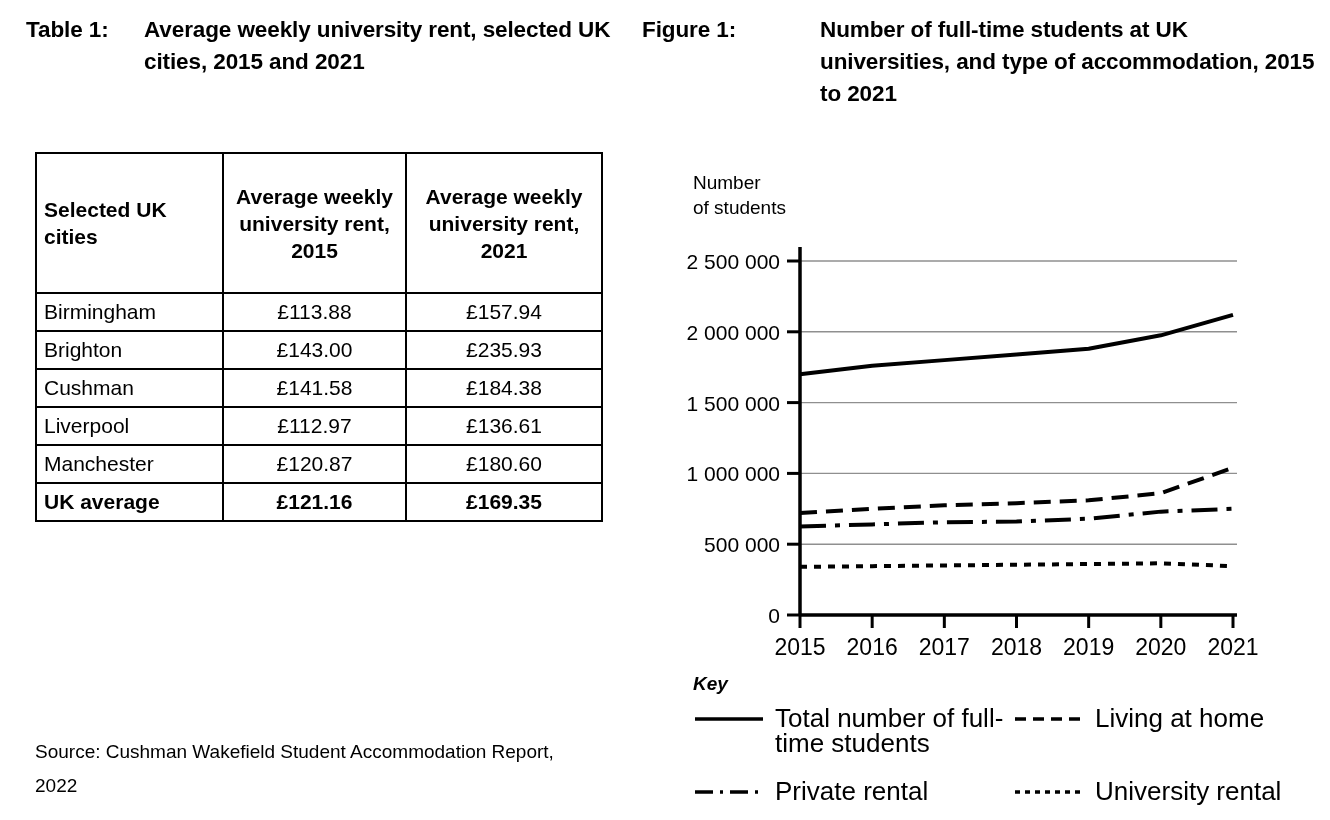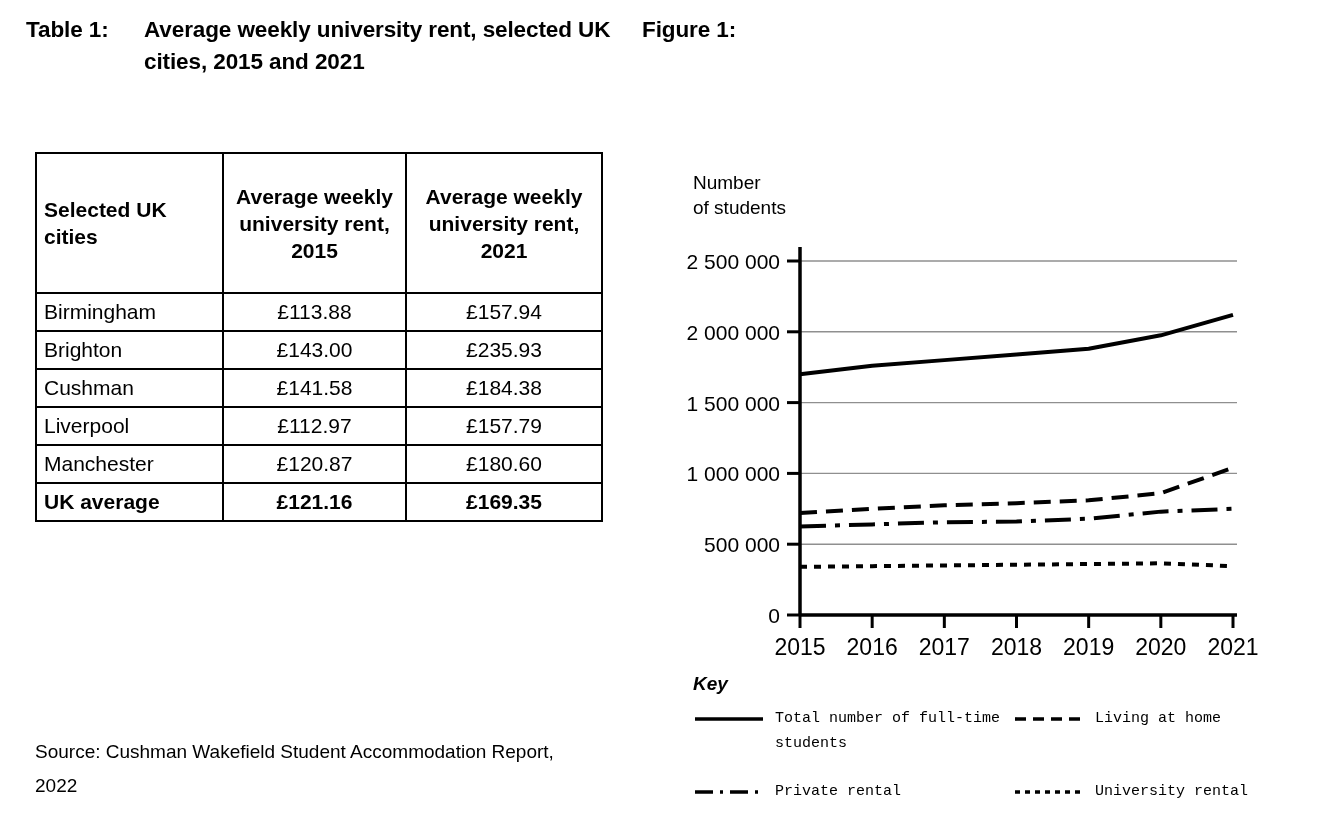--- a/index.html
+++ b/index.html
@@ -180,24 +180,23 @@
     align-items: flex-start;
   }
   .key-item .swatch {
     flex: 0 0 auto;
     width: 72px;
     height: 22px;
     margin-right: 10px;
     margin-top: 2px;
   }
   .key-item .key-label {
-    font-size: 15px;
+    font-size: 26px;
     line-height: 25px;
     white-space: pre-line;
-    font-family: Liberation Mono, monospace;
   }
   #key-total        { left: 0px;   top: 0px;  width: 320px; }
   #key-home         { left: 320px; top: 0px;  width: 300px; }
   #key-private      { left: 0px;   top: 73px; width: 320px; }
   #key-university   { left: 320px; top: 73px; width: 300px; }
 </style>
 </head>
 <body>
 
 <div class="page">
@@ -234,21 +233,21 @@
           <td class="val">£235.93</td>
         </tr>
         <tr>
           <td class="city">Cushman</td>
           <td class="val">£141.58</td>
           <td class="val">£184.38</td>
         </tr>
         <tr>
           <td class="city">Liverpool</td>
           <td class="val">£112.97</td>
-          <td class="val">£157.79</td>
+          <td class="val">£136.61</td>
         </tr>
         <tr>
           <td class="city">Manchester</td>
           <td class="val">£120.87</td>
           <td class="val">£180.60</td>
         </tr>
         <tr class="total-row">
           <td class="city">UK average</td>
           <td class="val">£121.16</td>
           <td class="val">£169.35</td>
@@ -256,20 +255,21 @@
       </tbody>
     </table>
 
     <div class="source-note">Source: Cushman Wakefield Student Accommodation Report, 2022</div>
   </div>
 
   <div class="col-right">
 
     <div class="caption" id="figure-caption">
       <span class="cap-label">Figure 1:</span>
+      <span class="cap-text">Number of full-time students at UK universities, and type of accommodation, 2015 to 2021</span>
     </div>
 
     <div class="chart-wrap">
 
       <div class="axis-title">Number
 of students</div>
 
       <svg class="plot" width="700" height="660" viewBox="0 0 700 660">
         <g id="gridlines">
             <line x1="170" x2="607" y1="544.2" y2="544.2" stroke="#8f8f8f" stroke-width="1.4"></line>

